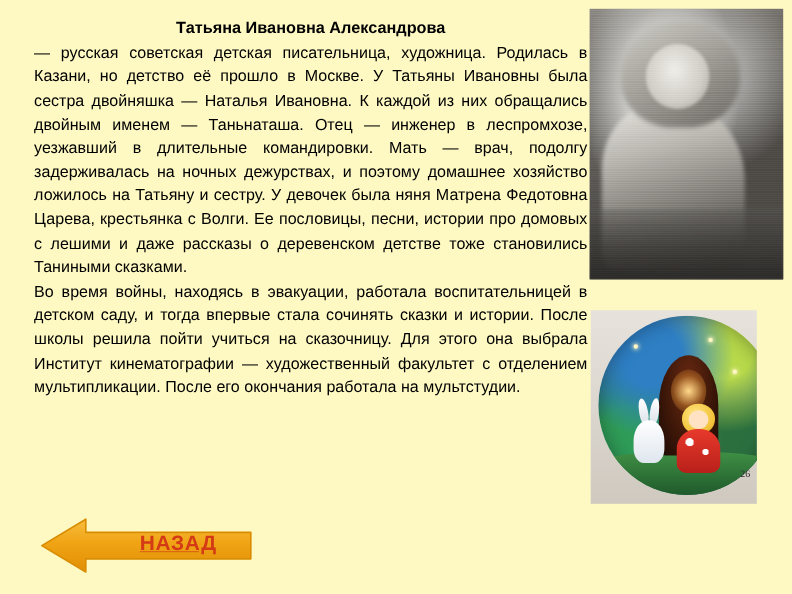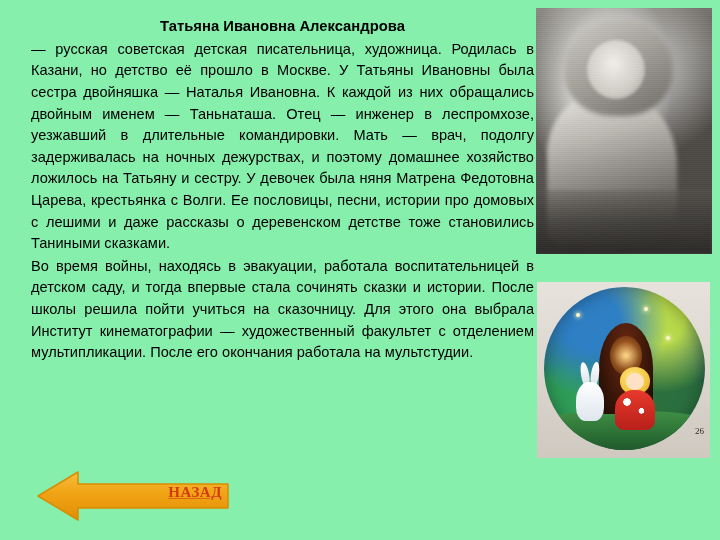--- a/index.html
+++ b/index.html
@@ -15,21 +15,21 @@
     font-family: "Liberation Sans", sans-serif;
     position: relative;
   }
 
   #slide {
     position: absolute;
     left: 0;
     top: 0;
     width: 720px;
     height: 540px;
-    background: #86efac;
+    background: #fef9c3;
   }
 
   
   #text-block {
     position: absolute;
     left: 30px;
     top: 16px;
     width: 505px;
     color: #000000;
     font-size: 14.6px;
@@ -115,21 +115,21 @@
     background-image:
       repeating-linear-gradient(0deg, rgba(255,255,255,0.045) 0 1px, rgba(0,0,0,0.045) 1px 2px);
     mix-blend-mode: overlay;
   }
 
   
   #illustration {
     position: absolute;
     left: 537px;
     top: 282px;
-    width: 173px;
+    width: 151px;
     height: 176px;
     background: linear-gradient(180deg,#e7e3dc 0%, #cfc9c0 100%);
     overflow: hidden;
   }
   #illustration .ill-circle {
     position: absolute;
     left: 7px;
     top: 5px;
     width: 161px;
     height: 163px;
@@ -252,26 +252,26 @@
   #back-button svg {
     position: absolute;
     left: 0;
     top: 0;
   }
   #back-label {
     position: absolute;
     left: 66px;
     top: 14px;
     width: 120px;
-    text-align: right;
-    font-size: 15px;
+    text-align: center;
+    font-size: 19px;
     font-weight: bold;
     color: #d43a16;
     letter-spacing: 0.5px;
-    font-family: Liberation Serif, serif;
+    font-family: Liberation Sans, sans-serif;
     text-decoration: underline;
     text-decoration-color: rgba(212,58,22,0.6);
     pointer-events: none;
   }
 </style>
 </head>
 <body>
 
 <div id="slide">
 

